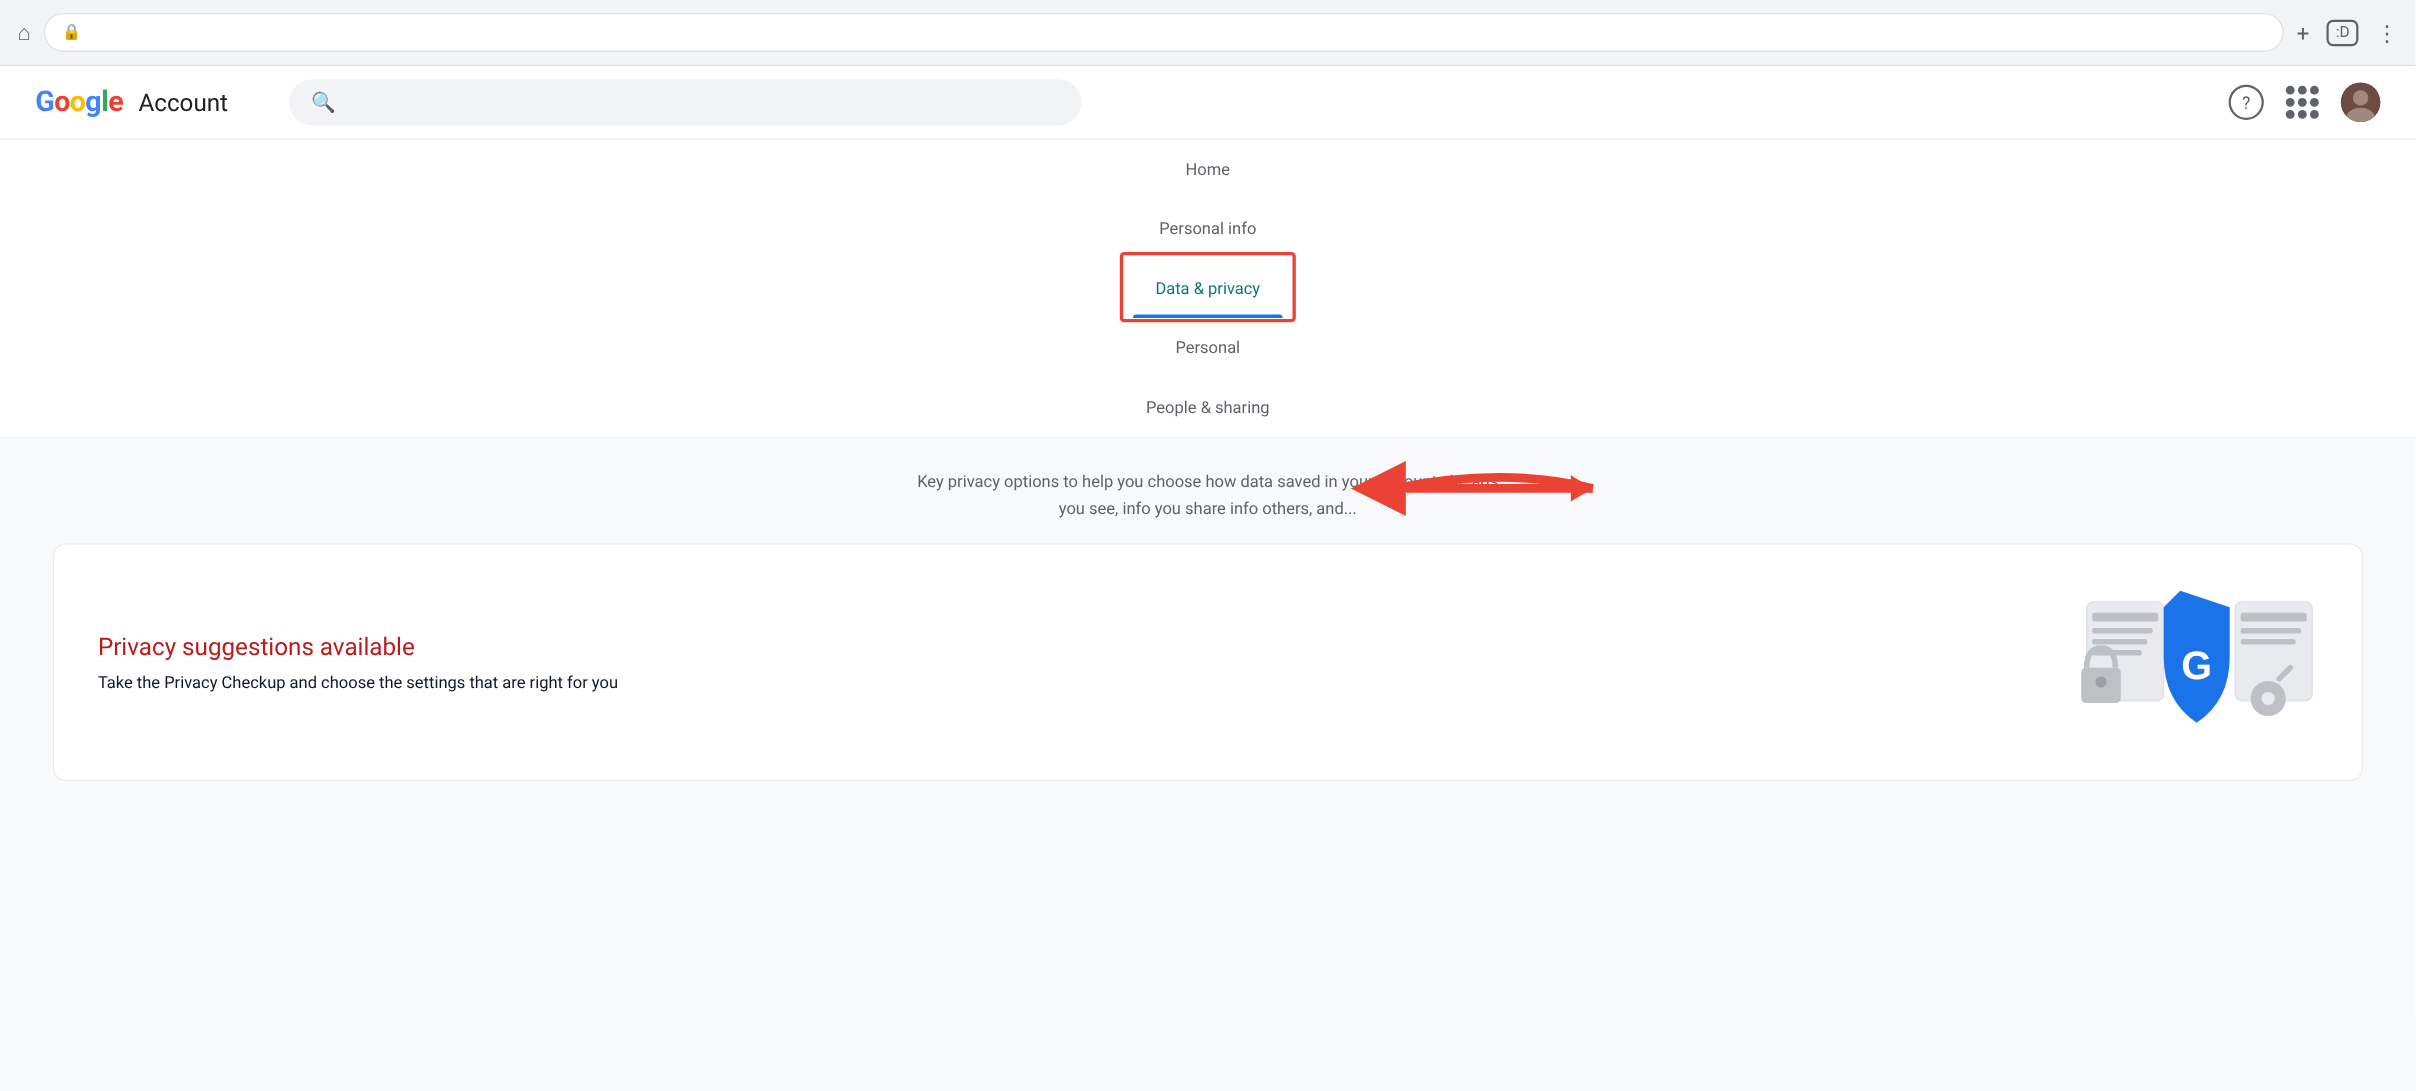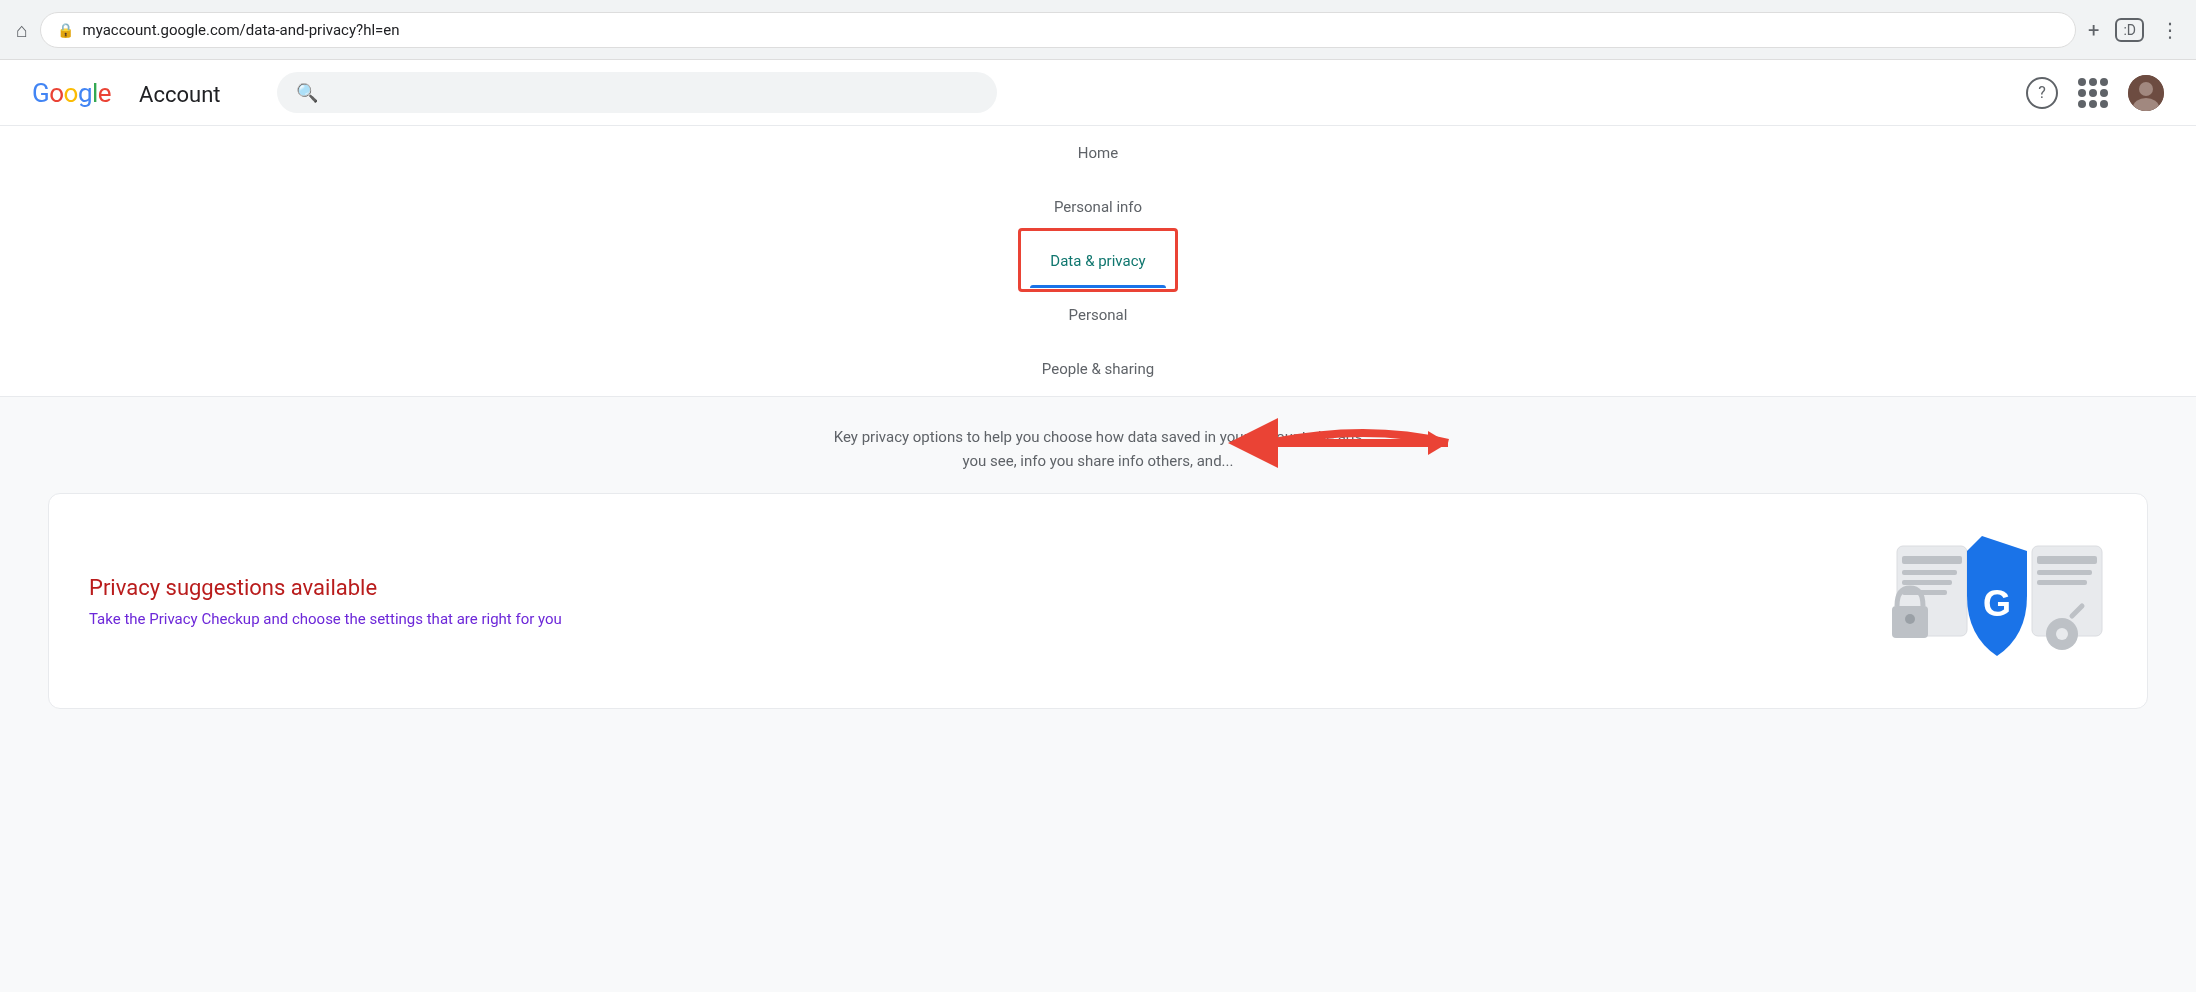--- a/index.html
+++ b/index.html
@@ -36,22 +36,22 @@
     
     .ga-header {
       display: flex;
       align-items: center;
       padding: 12px 32px;
       border-bottom: 1px solid #e8eaed;
       background: #fff;
     }
     .google-logo {
       font-size: 26px;
-      font-weight: 400;
-      margin-right: 22px;
+      font-weight: 700;
+      margin-right: 8px;
       letter-spacing: -0.5px;
     }
     .g-blue { color: #4285f4; }
     .g-red { color: #ea4335; }
     .g-yellow { color: #fbbc05; }
     .g-green { color: #34a853; }
     .logo-account { font-size: 22px; color: #202124; font-weight: 400; margin-right: 52px; }
     .search-bar {
       flex: 1;
       background: #f1f3f4;
@@ -128,21 +128,21 @@
       min-height: 180px;
     }
     .privacy-card-text h2 {
       font-size: 22px;
       color: #b91c1c;
       font-weight: 400;
       margin-bottom: 10px;
     }
     .privacy-card-text p {
       font-size: 15px;
-      color: #6d28d9;
+      color: #0f172a;
     }
     .privacy-card-illustration {
       display: flex;
       align-items: center;
       justify-content: center;
       min-width: 200px;
     }
 
     
     .subtitle-area {
@@ -166,21 +166,20 @@
       pointer-events: none;
     }
   </style>
 </head>
 <body>
 
 <div class="browser-chrome">
   <span class="home-icon">⌂</span>
   <div class="address-bar">
     <span class="lock-icon">🔒</span>
-    <span class="address-text">myaccount.google.com/data-and-privacy?hl=en</span>
   </div>
   <div class="browser-actions">
     <span class="browser-btn">+</span>
     <span class="browser-btn" style="border:2px solid #5f6368; border-radius:6px; padding:2px 6px; font-size:14px;">:D</span>
     <span class="browser-btn">⋮</span>
   </div>
 </div>
 
 <div class="ga-header">
   <div style="display:flex;align-items:baseline;margin-right:4px;">

